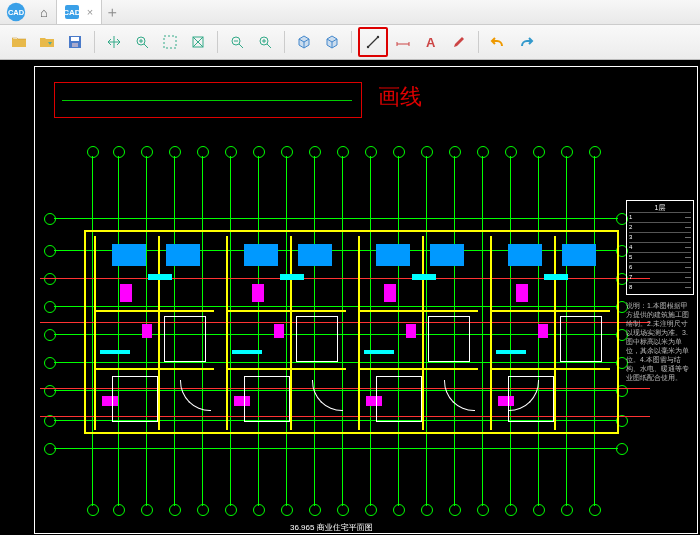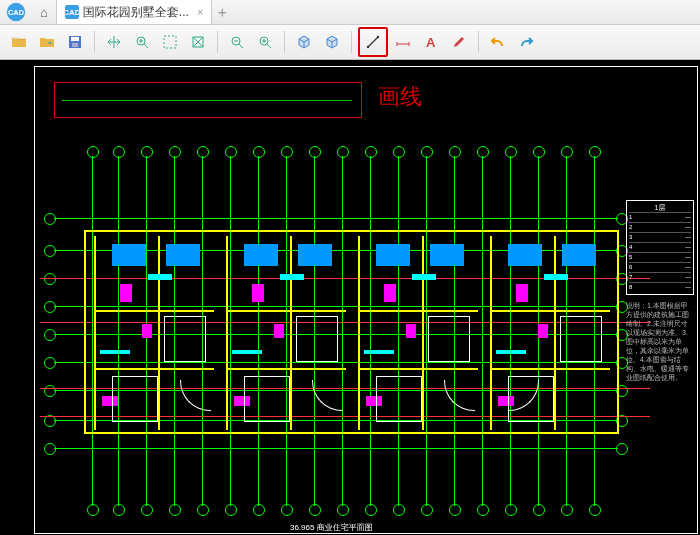--- a/index.html
+++ b/index.html
@@ -45,21 +45,20 @@
     <svg viewBox="0 0 24 24">
         <circle cx="12" cy="12" r="11" fill="#3aa0e8"></circle>
         <text x="12" y="16" text-anchor="middle" fill="#fff" font-size="9" font-weight="bold">CAD</text>
       </svg>
   </div>
   <div class="tab">
     <span class="home-ic">⌂</span>
   </div>
   <div class="tab active">
     <span class="doc-ic">CAD</span>
-    <span>国际花园别墅全套...</span>
     <span class="close-x">×</span>
   </div>
   <div class="tab-add">＋</div>
 </div>
 
 <div class="toolbar">
   <div class="tbtn">
       <svg viewBox="0 0 16 16">
         <path fill="#e8b94a" d="M1 4h5l1 1h8v8H1z"></path>
         <path fill="#fff" d="M1 4h5l1 1h8" stroke="#c89020" stroke-width="0.5"></path>

